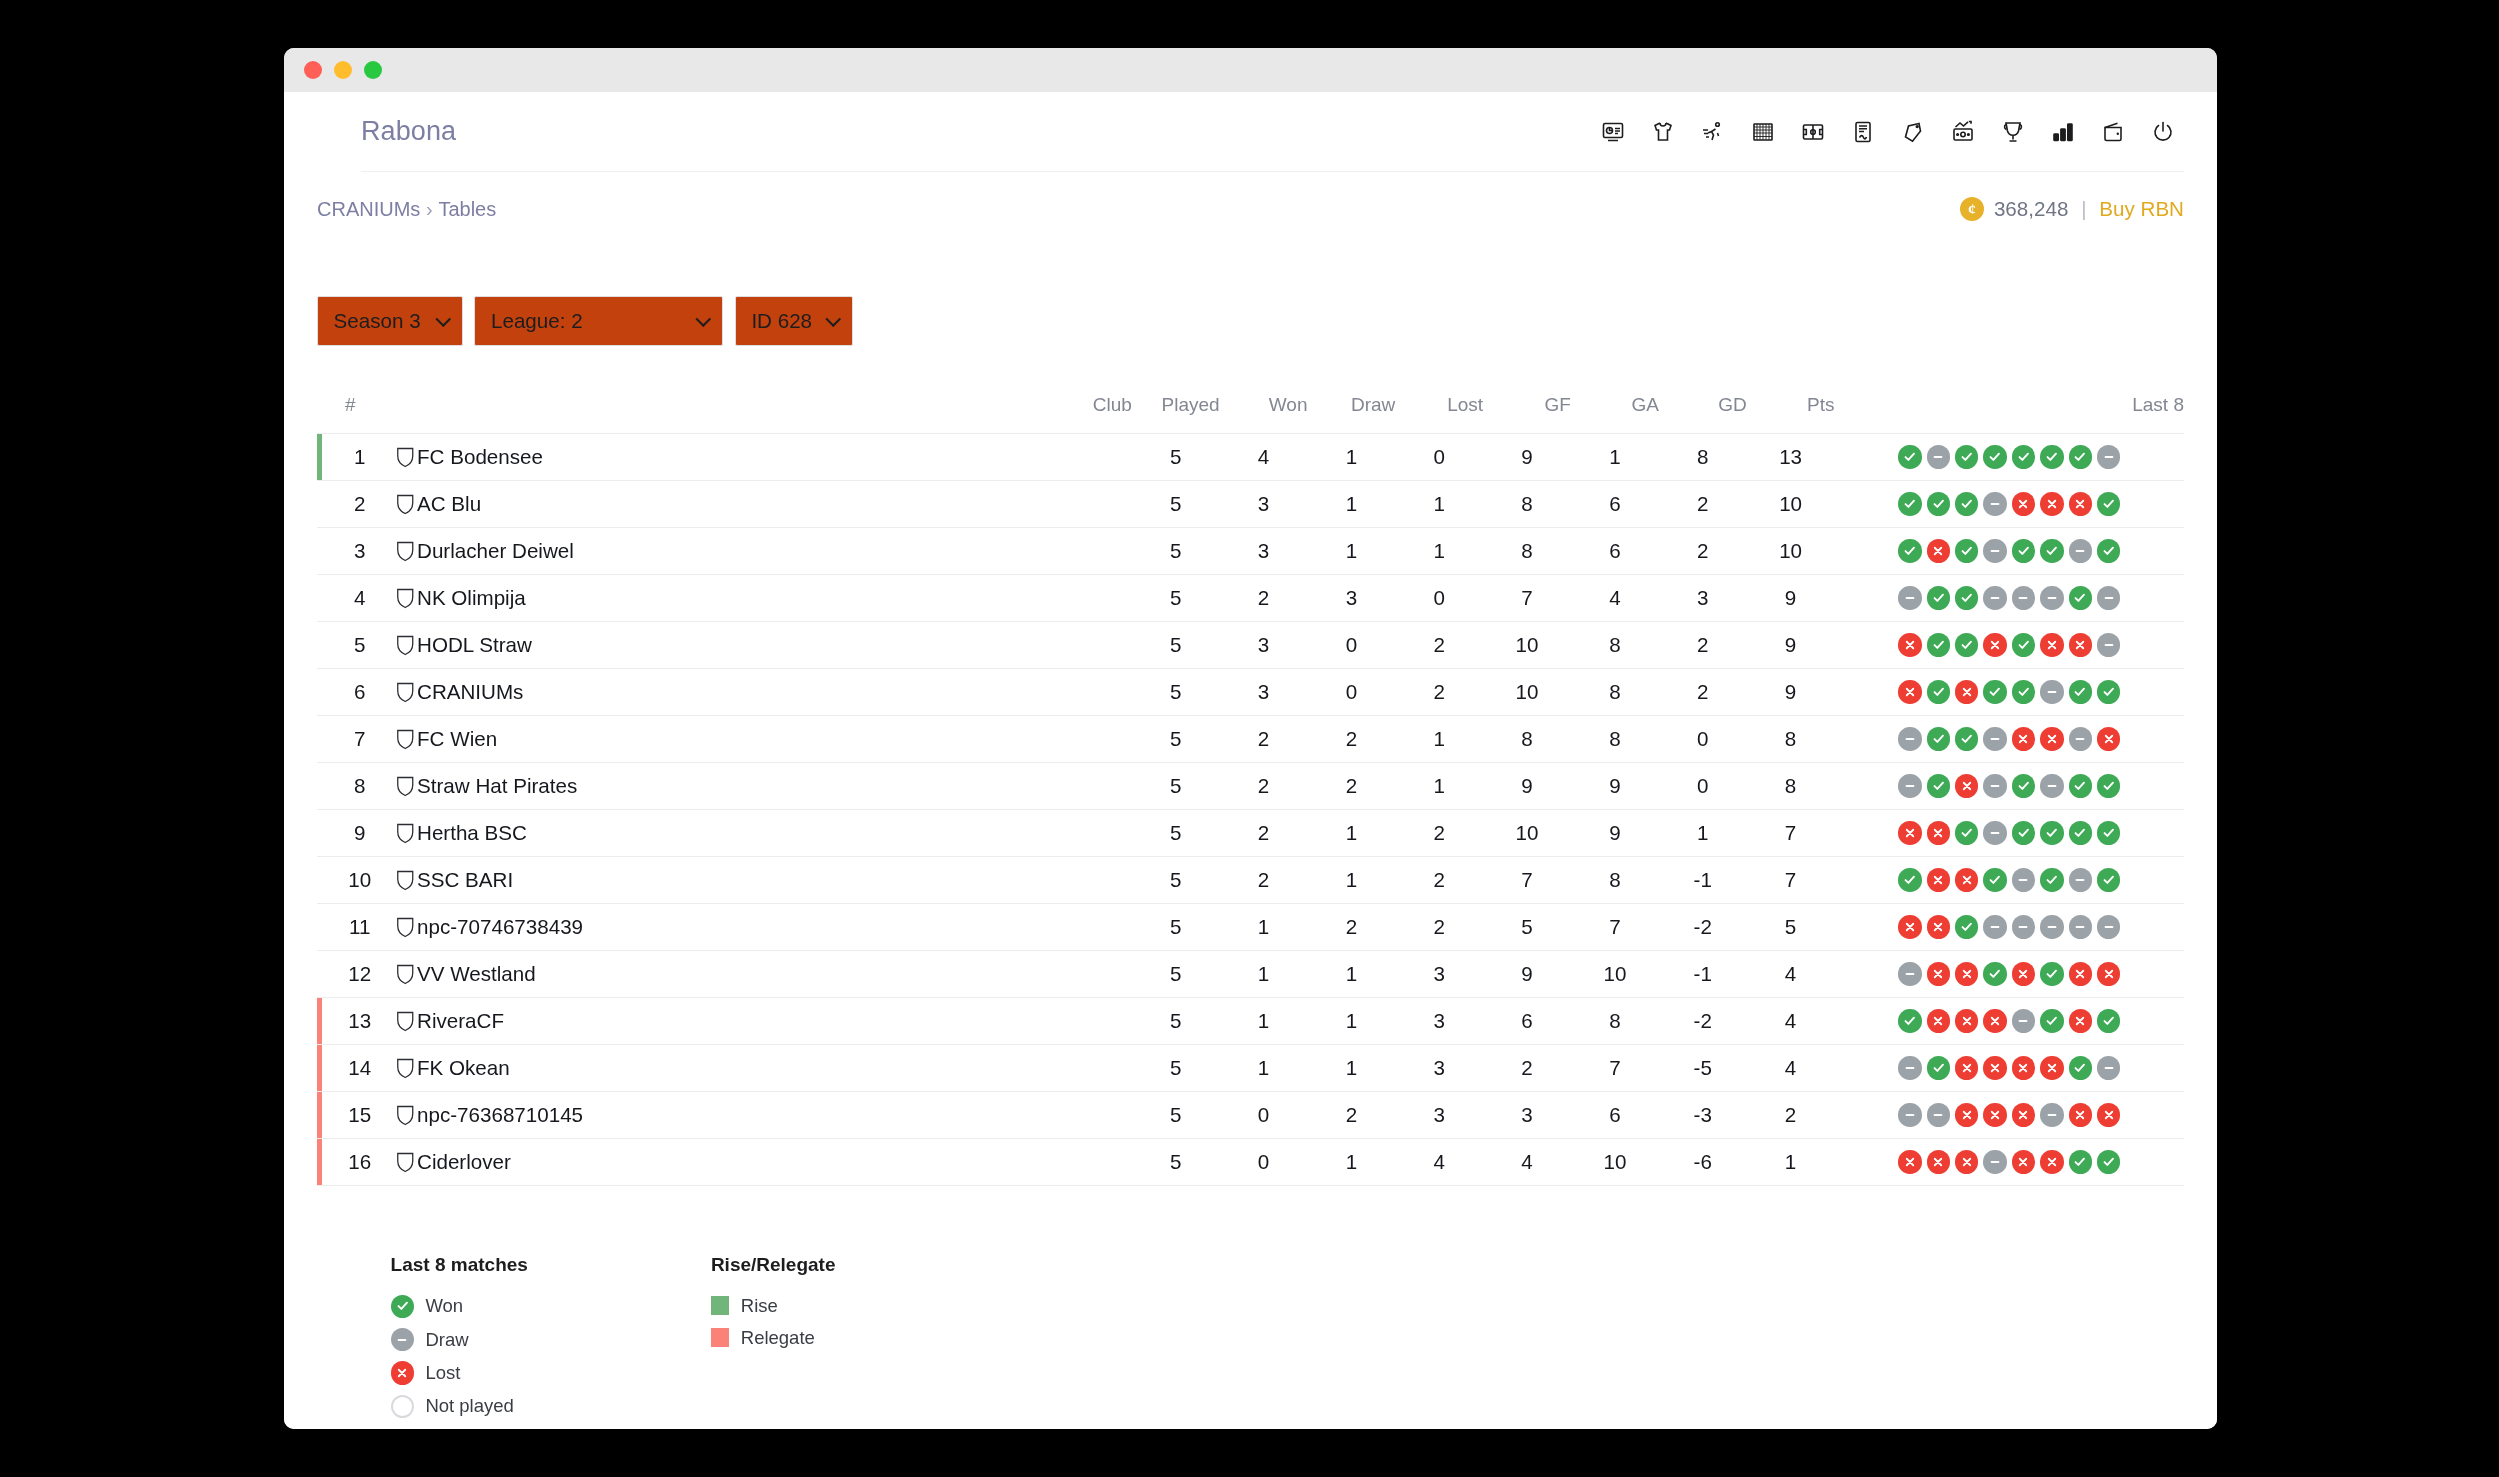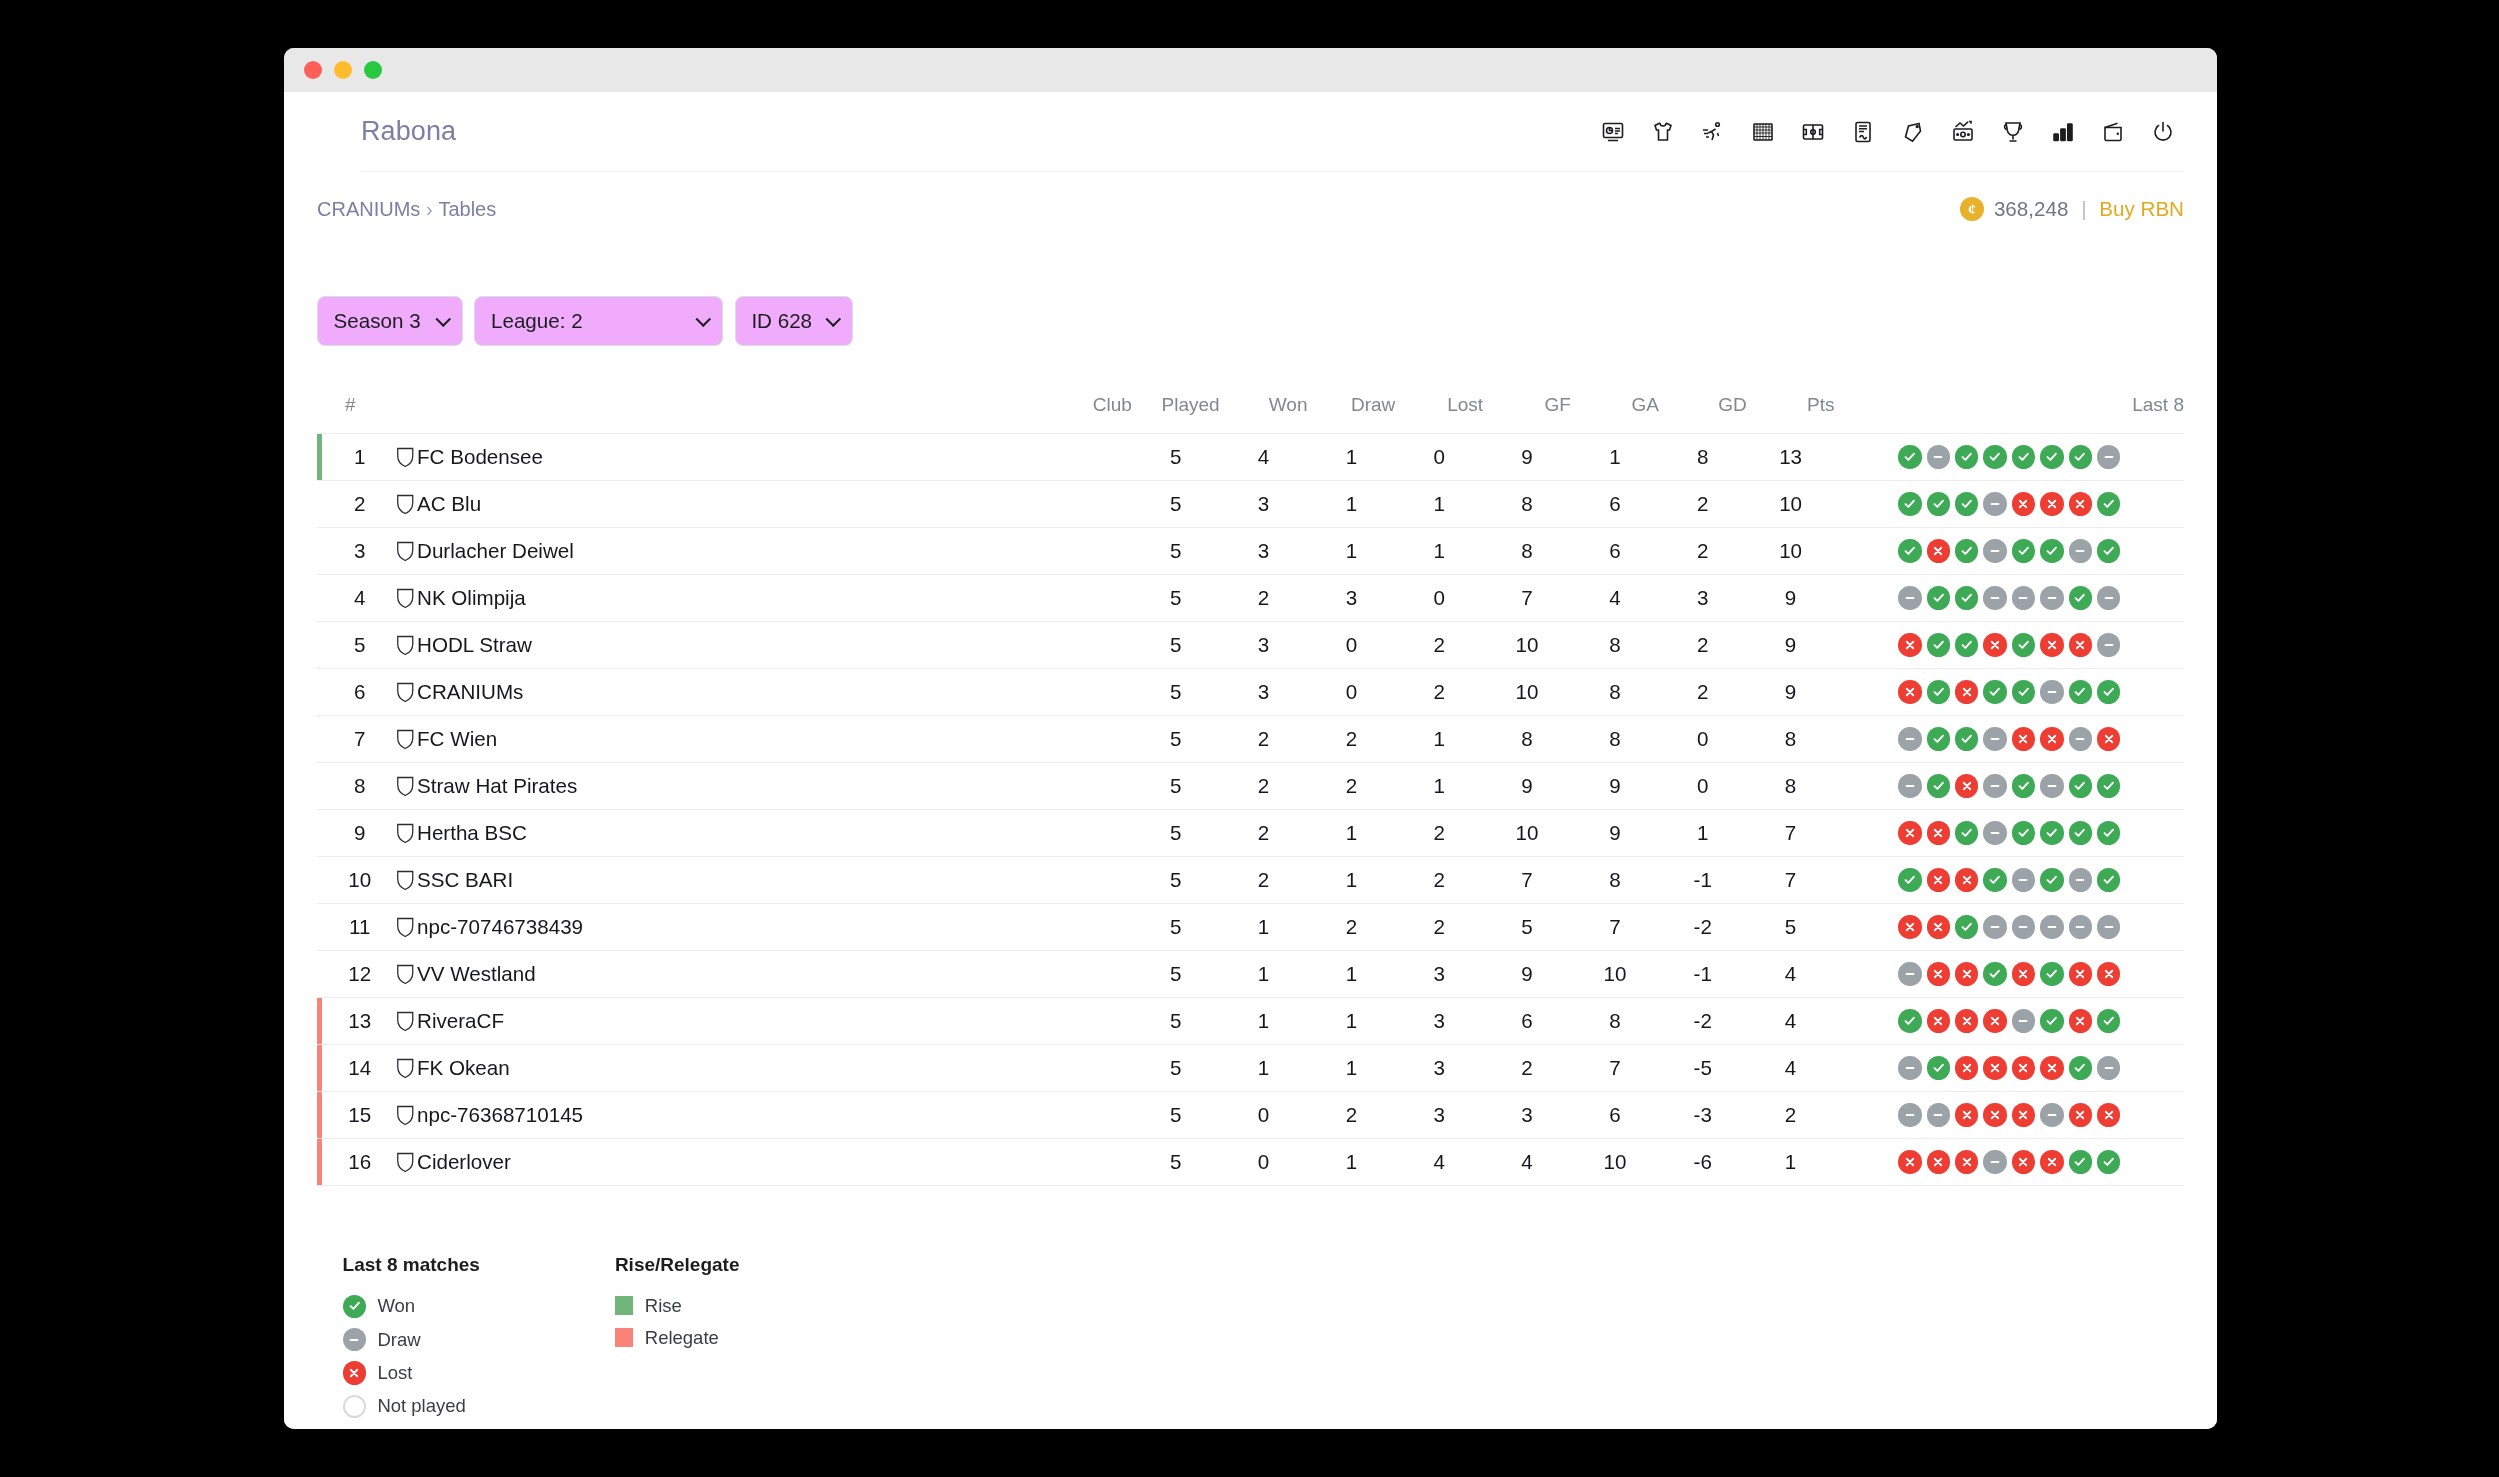--- a/index.html
+++ b/index.html
@@ -84,27 +84,27 @@
   }
   .bal-num { color: #6f7585; }
   .bal-pipe { color:#b9bdc9; margin: 0 2.8px; }
   .bal-buy { color: #e0a91e; cursor: pointer; }
 
   
   .filters { display: flex; gap: 11.4px; margin-top: 50px; }
   .sel {
     position: relative;
     border: 1.4px solid #dcdde2;
-    border-radius: 8px;
+    border-radius: 2px;
     height: 50px;
     display: flex; align-items: center;
     padding: 0 40px 0 15.6px;
     font-size: 20.6px;
     color: #1d1d1f;
-    background: #f0abfc;
+    background: #c2410c;
     cursor: pointer;
     white-space: nowrap;
   }
   .sel::after {
     content: "";
     position: absolute; right: 14px; top: 50%;
     width: 8.5px; height: 8.5px;
     border-right: 2.8px solid #1d1d1f;
     border-bottom: 2.8px solid #1d1d1f;
     transform: translateY(-70%) rotate(45deg);
@@ -161,21 +161,21 @@
     flex: none;
   }
   .badge svg { display:block; }
   .b-W { background: #3eaa56; }
   .b-L { background: #ee3e34; }
   .b-D { background: #9ba2a8; }
   .b-N { background: #ffffff; border: 2.1px solid #d8dade; }
 
   
   .legends { display:flex; margin-top: 68px; padding-left: 25.6px; }
-  .legend-block { margin-right: 135px; }
+  .legend-block { margin-right: 135px; margin-left: 48px; }
   .legend-title { font-size: 19px; font-weight: bold; color:#1d1d1f; margin-bottom: 18.5px; }
   .legend-row { display:flex; align-items:center; gap: 11.4px; margin-bottom: 10px; }
   .legend-row .label { font-size: 18.5px; color:#3a3d44; }
   .sw { width: 18.5px; height: 18.5px; flex:none; }
 </style>
 </head>
 <body>
 
 <div class="desktop">
   <div class="window">

